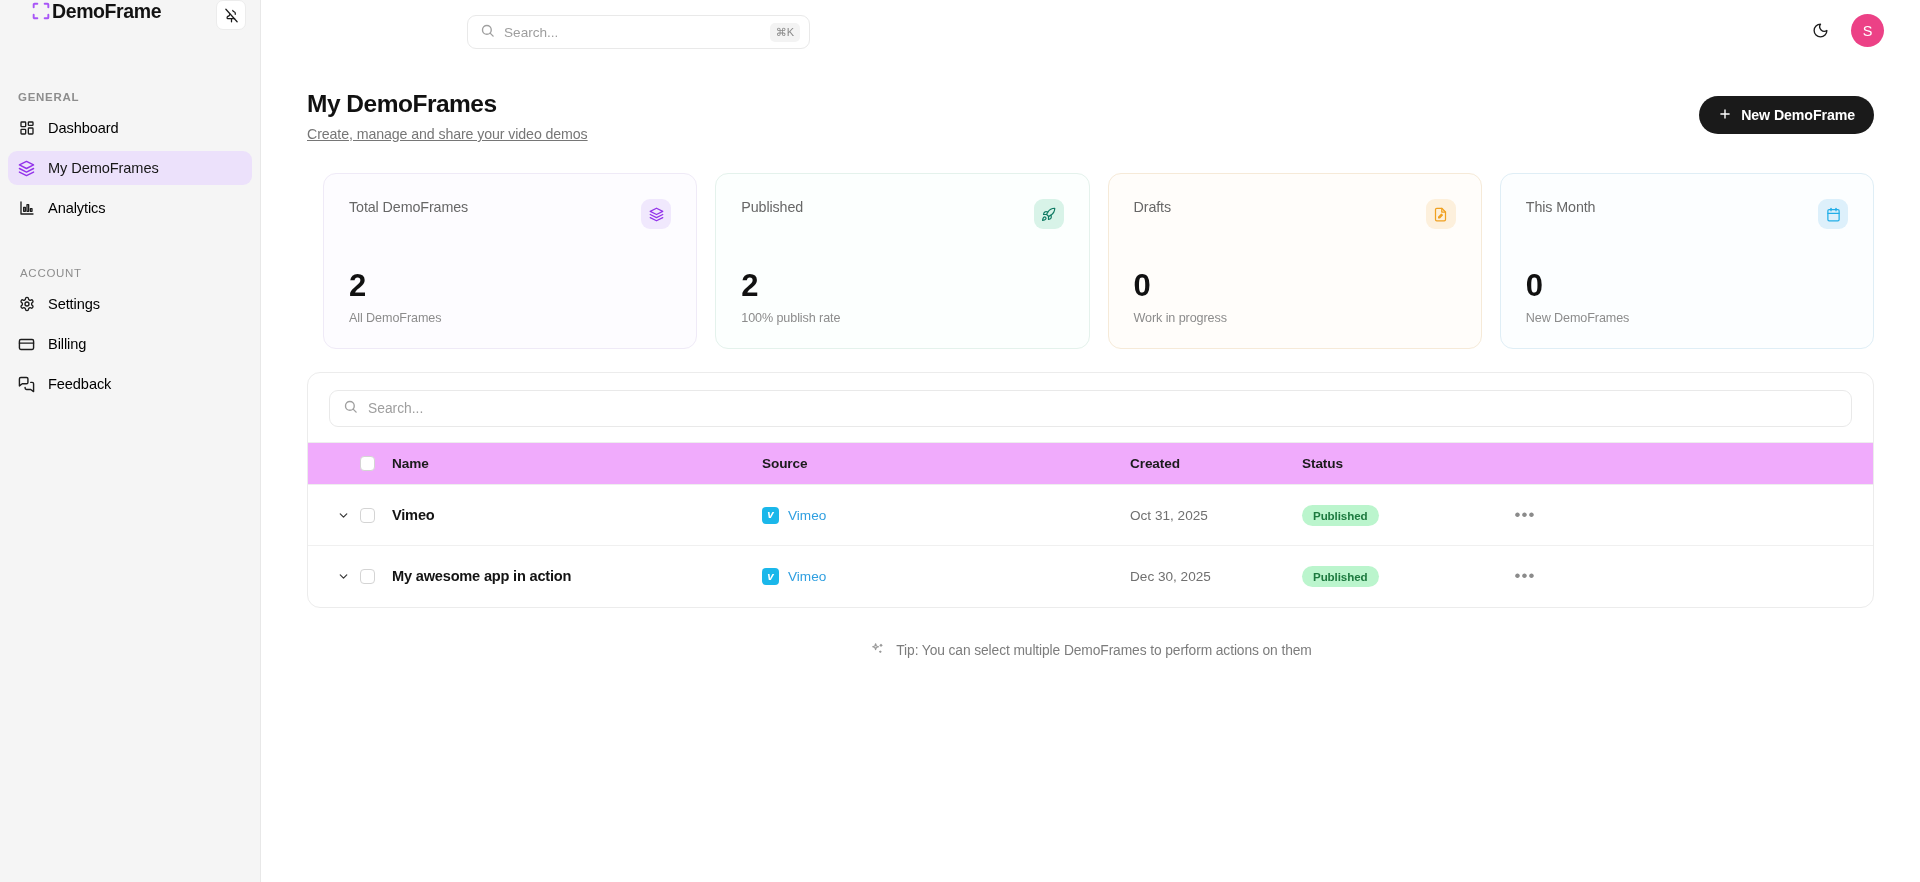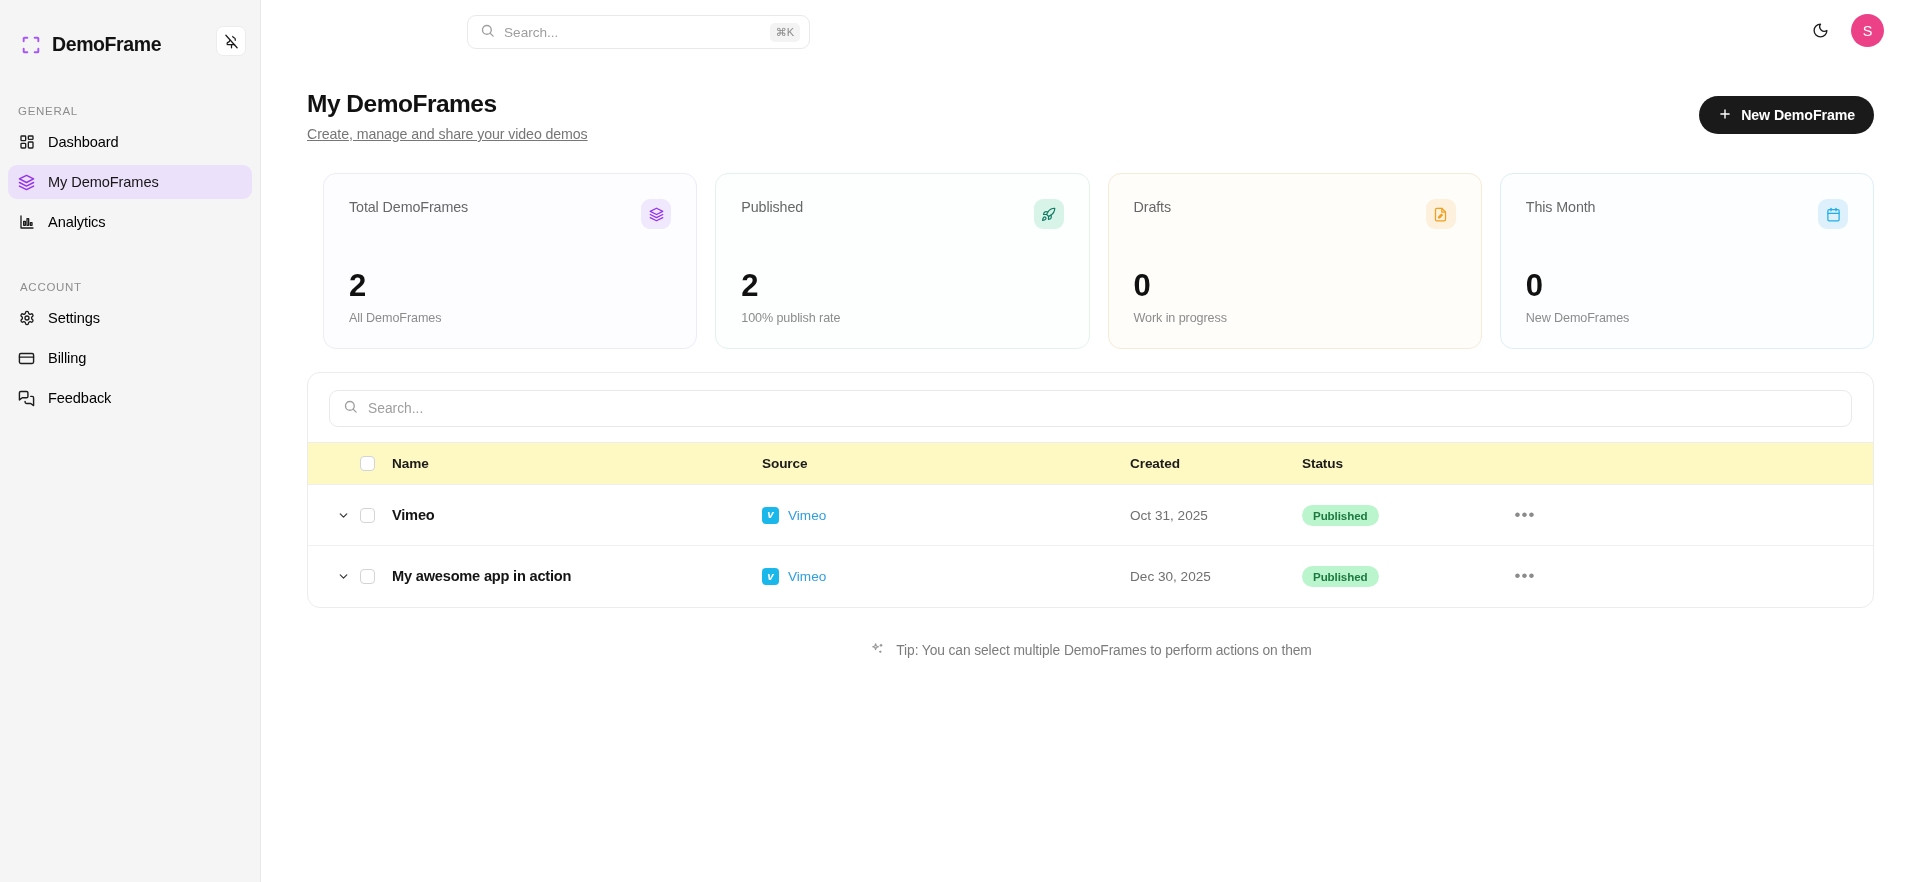--- a/index.html
+++ b/index.html
@@ -15,41 +15,40 @@
   
   .sidebar {
     width: 261px; height: 882px;
     background: #f5f5f5;
     border-right: 1px solid #e8e8e8;
     flex: 0 0 261px;
     position: relative;
   }
   .sidebar-header {
     height: 56px;
-    display: flex; align-items: flex-end;
-    padding: 0 14px 0 20px;
-    gap: 10px;
+    display: flex; align-items: flex-start;
+    padding: 0 14px 0 30px;
   }
   .logo-mark { width: 22px; height: 22px; flex: 0 0 22px; display:block; }
   .brand-name {
     font-size: 19.5px; font-weight: 700; color: #121212;
     letter-spacing: -0.4px; flex: 1 1 auto; white-space: nowrap;
   }
   .pin-btn {
     width: 30px; height: 30px; border-radius: 7px;
     background: #ffffff; border: 1px solid #ececec;
     display: flex; align-items: center; justify-content: center;
     cursor: pointer; flex: 0 0 30px;
   }
   .nav-section-label {
     font-size: 11.5px; font-weight: 400; color: #8d8d8d;
     letter-spacing: 0.7px; padding: 0 0 0 18px;
     text-transform: uppercase;
   }
-  .sec-general { margin-top: 49px; }
+  .sec-general { margin-top: 35px; font-weight: bold; }
   .sec-account { margin-top: 42px; padding-left: 20px; }
   .nav-list { margin-top: 8px; padding: 0 8px; }
   .nav-item {
     display: flex; align-items: center; gap: 13px;
     height: 34px; padding: 0 10px; border-radius: 9px;
     cursor: pointer; margin-bottom: 6px;
   }
   .nav-item .ico { width: 17px; height: 17px; flex:0 0 17px; display:flex; align-items:center; justify-content:center;}
   .nav-item .lbl { font-size: 14.6px; color: #000000; font-weight: 400; letter-spacing: -0.1px; }
   .nav-item.active { background: #ece1fb; }
@@ -129,21 +128,21 @@
     background: #fff; overflow: hidden;
   }
   .panel-search-row { padding: 17px 21px 15px 21px; }
   .panel-search {
     height: 37px; border: 1px solid #e9e9e9; border-radius: 9px;
     display: flex; align-items: center; gap: 10px; padding: 0 13px;
   }
   .panel-search .ph { font-size: 13.8px; color: #9e9e9e; }
 
   table { width: 100%; border-collapse: collapse; }
-  thead tr { background: #fef9c3; border-top: 1px solid #eeeeee; border-bottom: 1px solid #eeeeee; }
+  thead tr { background: #f0abfc; border-top: 1px solid #eeeeee; border-bottom: 1px solid #eeeeee; }
   thead th {
     text-align: left; font-size: 13.6px; font-weight: 700; color: #1b1b1b;
     height: 42px; padding: 0; letter-spacing: -0.1px;
   }
   .col-chev { width: 52px; }
   .col-check { width: 32px; }
   .col-name { width: 370px; }
   .col-source { width: 368px; }
   .col-created { width: 172px; }
   .col-status { width: 210px; }

